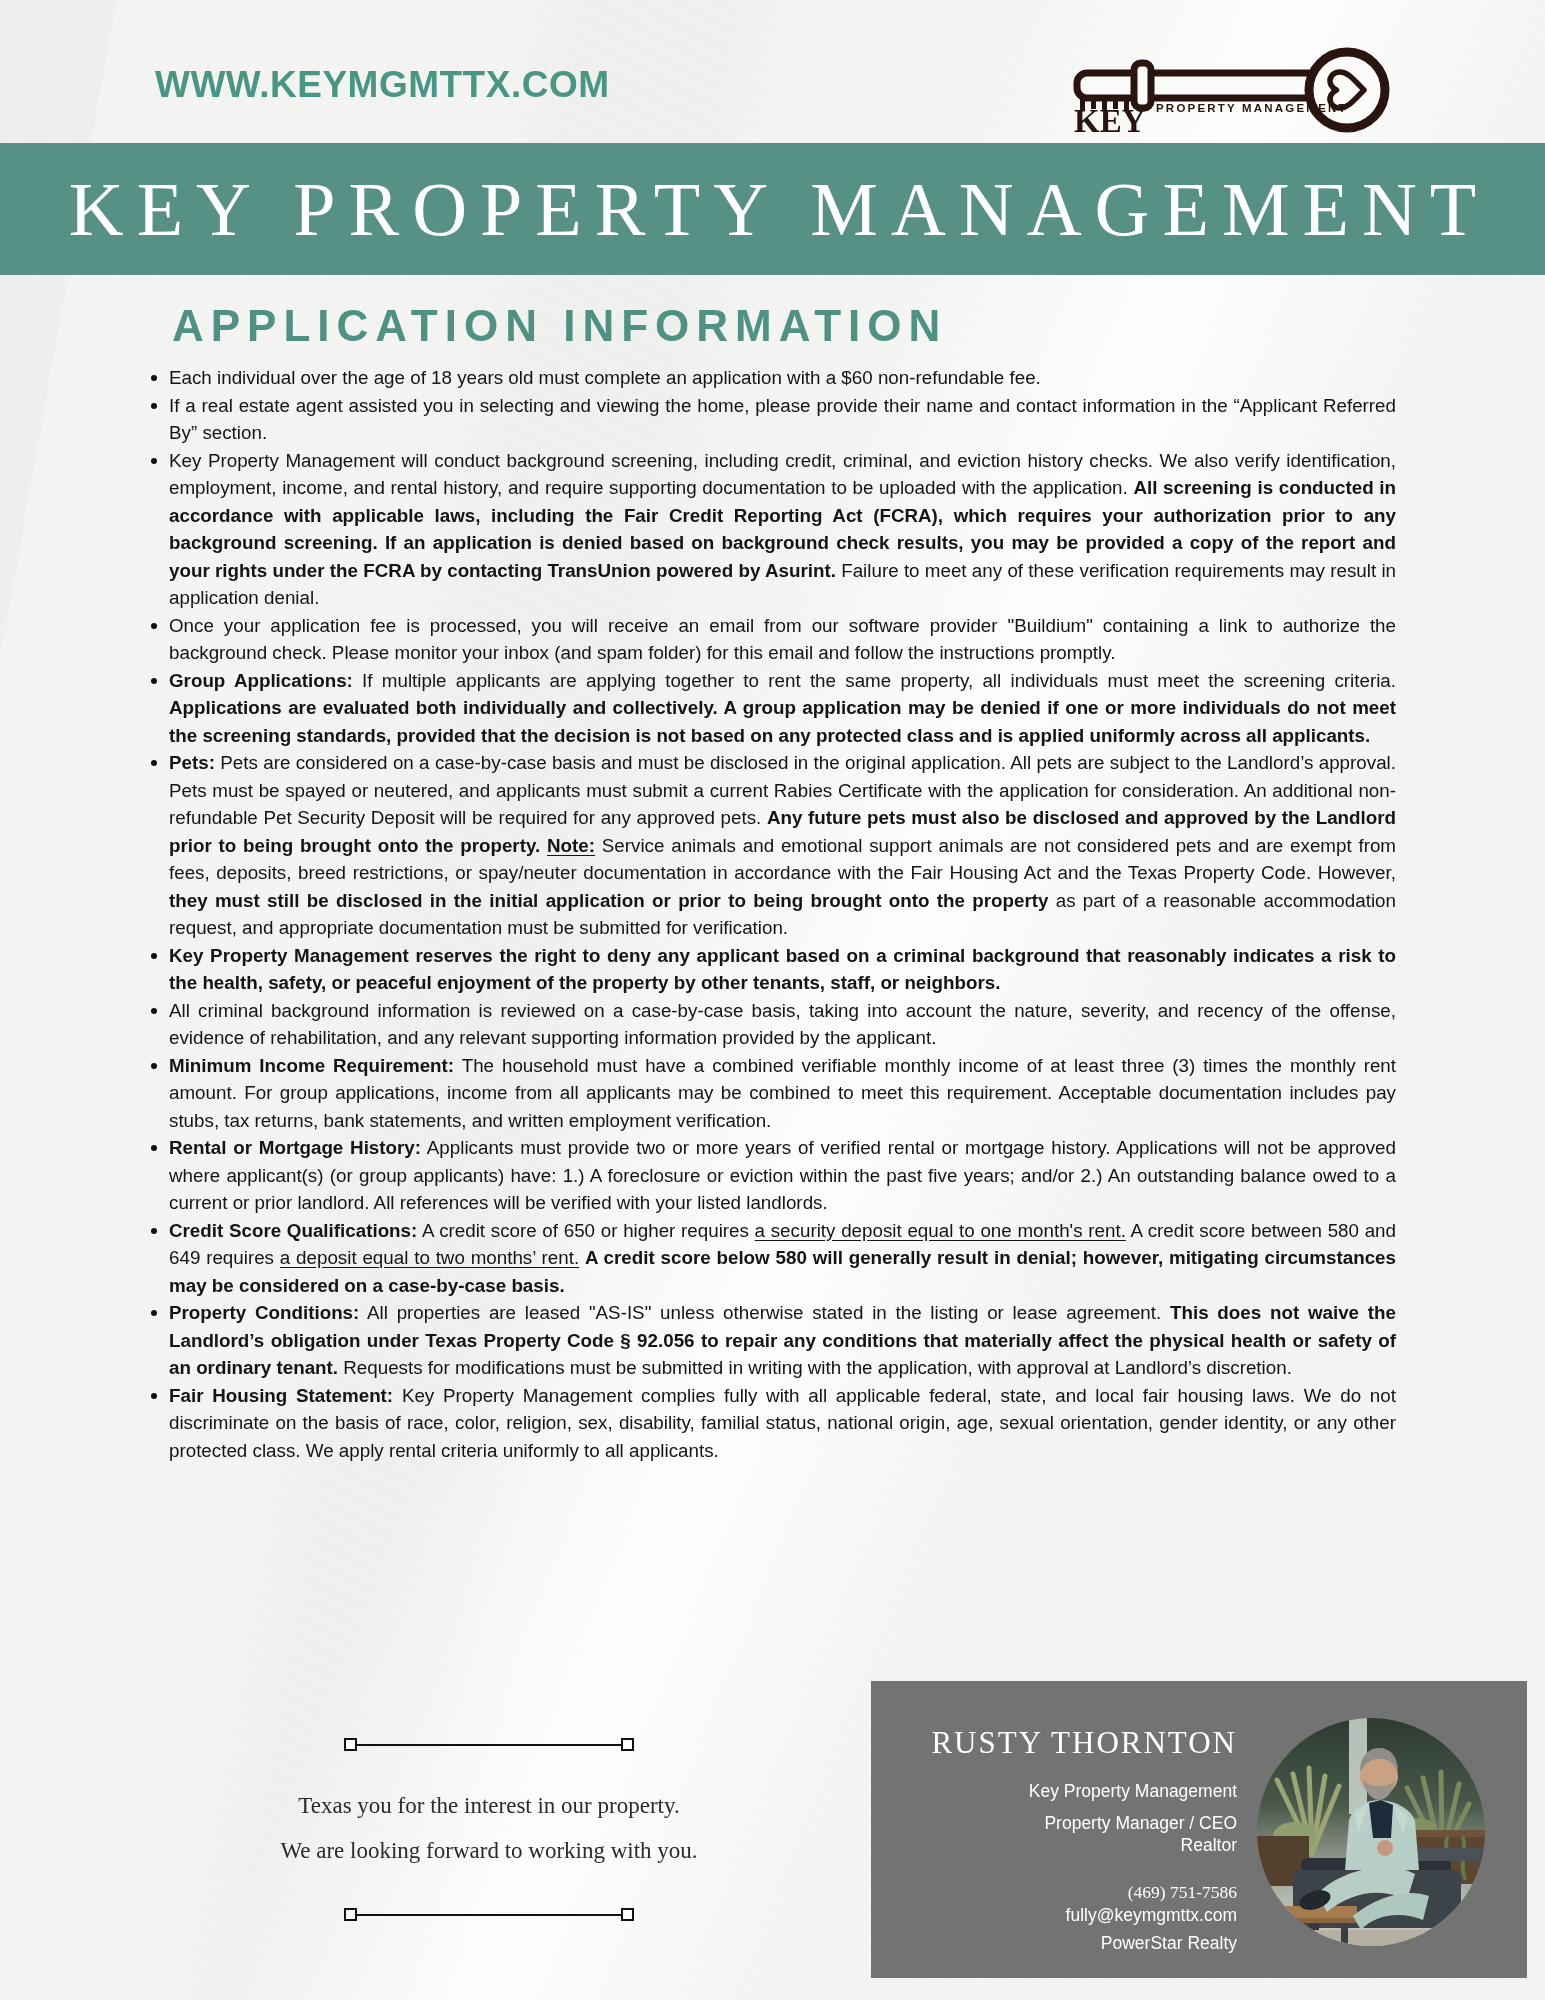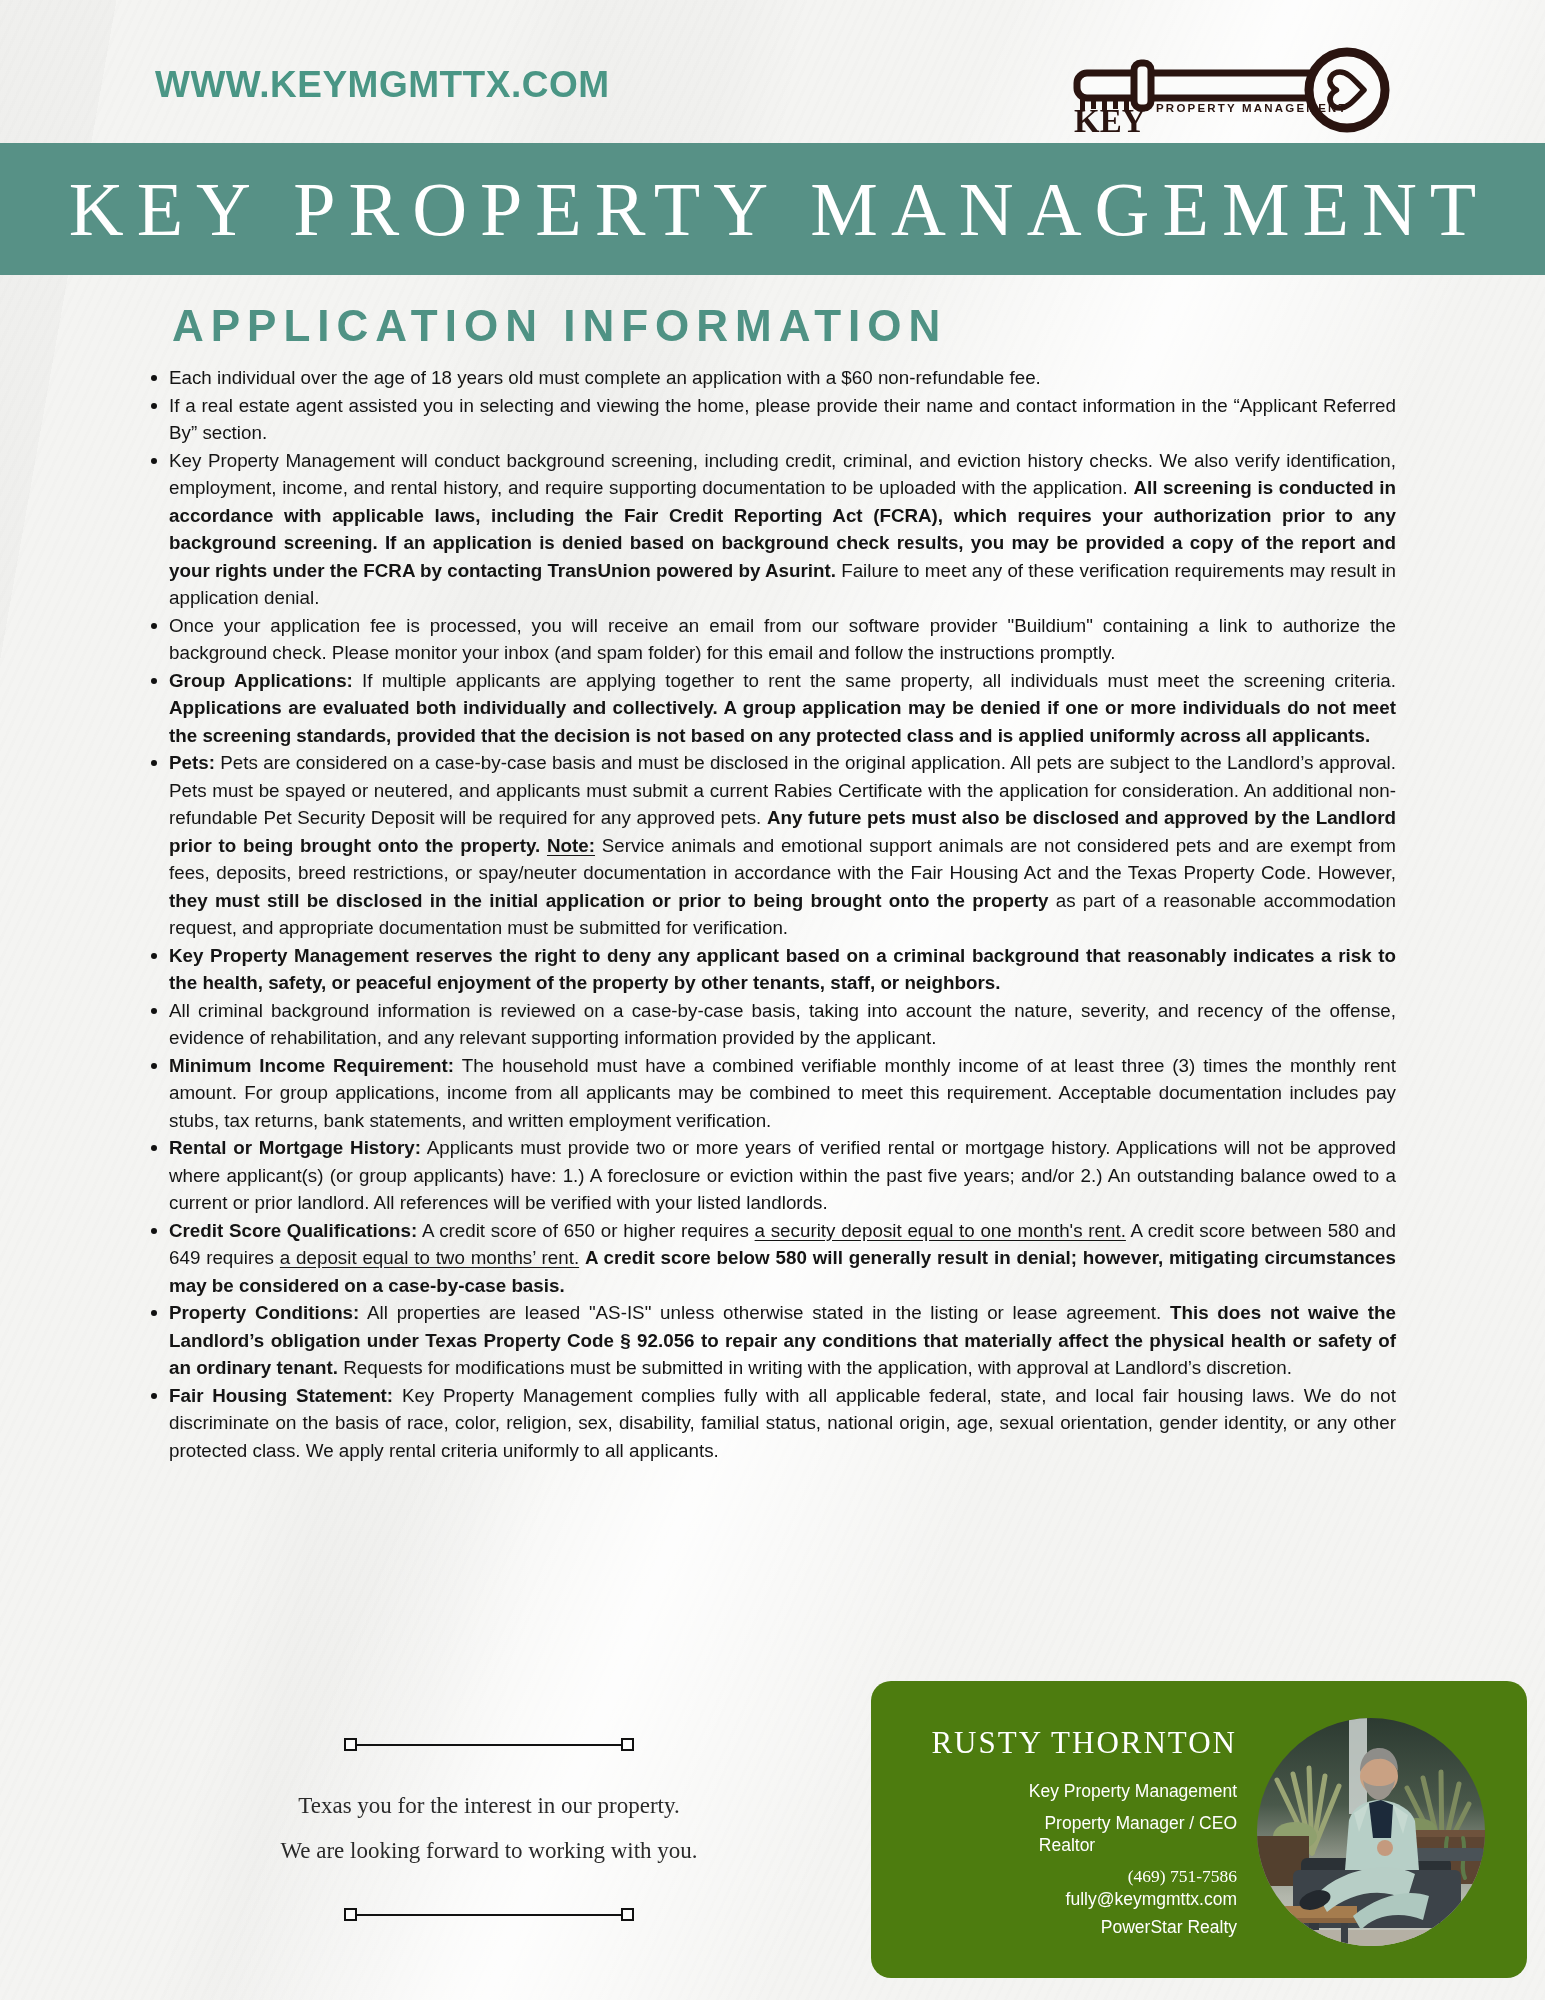--- a/index.html
+++ b/index.html
@@ -61,31 +61,31 @@
   .divider .sq{width:9px;height:9px;border:2px solid #111;background:#fdfdfc;flex:0 0 auto;}
   .divider .ln{flex:1;height:2px;background:#111;}
   .closing .msg{font-family:"Liberation Serif",serif;font-size:23px;color:#2a2a2a;margin:0;}
   .closing .m1{margin-top:42px;}
   .closing .m2{margin-top:19px;}
   .closing .d2{margin-top:44px;}
 
   
   .agent-card{
     position:absolute;top:1681px;left:871px;width:656px;height:297px;
-    background:#4d7c0f;color:#ffffff;border-radius:20px;
+    background:#737373;color:#ffffff;
   }
   .agent-info{position:absolute;top:44px;left:26px;width:340px;text-align:right;}
   .agent-name{
     margin:0 0 20px;font-family:"Liberation Serif",serif;font-weight:500;
     font-size:31px;letter-spacing:2px;white-space:nowrap;
   }
   .agent-line{font-size:17.5px;line-height:21px;}
   .agent-line.company{margin-bottom:11px;}
   .agent-line.title1{margin-bottom:1px;}
-  .agent-line.realtor{margin-bottom:10px;text-align:center;}
+  .agent-line.realtor{margin-bottom:26px;}
   .agent-line.phone{margin-bottom:2px;font-family:Liberation Serif, serif;}
   .agent-line.email{margin-bottom:7px;}
   .agent-photo{
     position:absolute;top:37px;left:386px;width:228px;height:228px;
     border-radius:50%;overflow:hidden;
   }
 </style>
 </head>
 <body>
 

